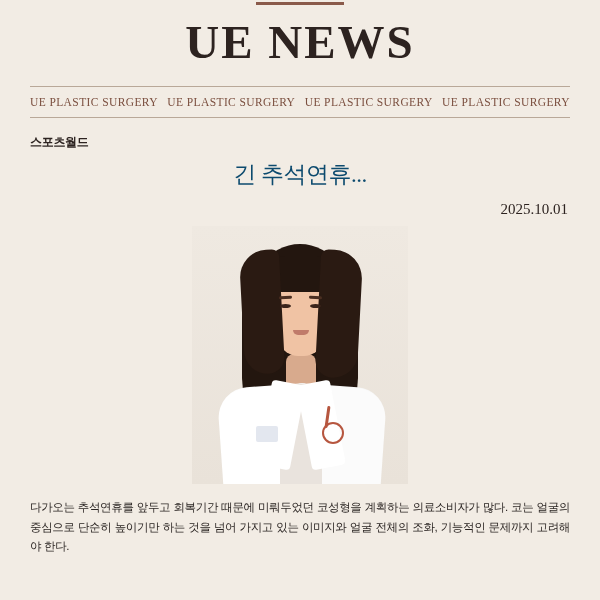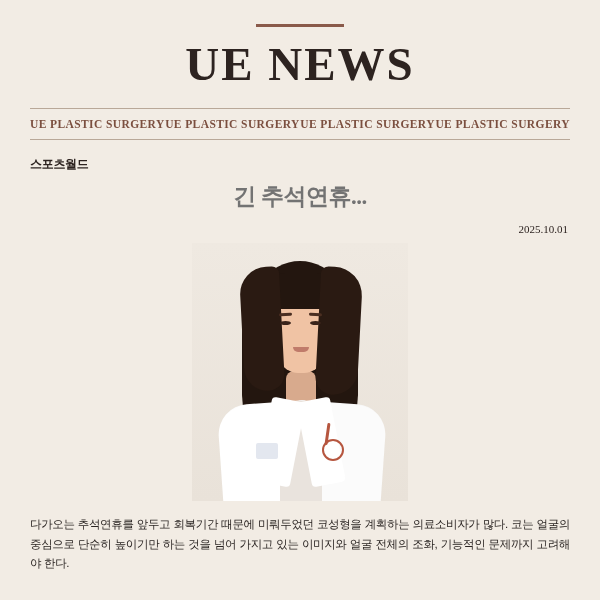--- a/index.html
+++ b/index.html
@@ -14,21 +14,21 @@
     overflow: hidden;
   }
   .page {
     position: relative;
     width: 600px;
     height: 600px;
     background: #f2ece4;
     box-sizing: border-box;
   }
   .masthead {
-    padding-top: 24px;
+    padding-top: 2px;
     text-align: center;
   }
   .brand-rule-top {
     width: 88px;
     height: 3px;
     background: #8a5a4a;
     margin: 0 auto 14px auto;
   }
   .brand-title {
     font-family: "Liberation Serif", serif;
@@ -45,21 +45,20 @@
     background: #b9a898;
     margin: 20px auto 0 auto;
   }
   .nav-strip {
     width: 540px;
     margin: 0 auto;
     display: flex;
     justify-content: space-between;
     align-items: center;
     padding: 9px 0 9px 0;
-    font-weight: bold;
   }
   .nav-item {
     font-family: "Liberation Serif", serif;
     font-size: 11.5px;
     letter-spacing: 0.4px;
     color: #7b4f3f;
     white-space: nowrap;
   }
   .brand-rule-bottom {
     width: 540px;
@@ -74,30 +73,30 @@
     color: #2d2320;
     margin: 16px 0 8px 30px;
     letter-spacing: -0.3px;
   }
   .headline {
     text-align: center;
     margin: 8px 30px 0 30px;
   }
   .headline-line {
     font-family: "Liberation Serif", serif;
-    font-weight: bold;
+    font-weight: normal;
     font-size: 23px;
-    color: #737373;
+    color: #0c4a6e;
     line-height: 1.38;
     letter-spacing: -0.5px;
   }
   .date {
     text-align: right;
     font-family: "Liberation Serif", serif;
-    font-size: 11px;
+    font-size: 15px;
     color: #2d2320;
     margin: 10px 32px 0 0;
   }
   .photo-wrap {
     margin: 8px auto 0 auto;
     width: 216px;
     height: 258px;
     position: relative;
     overflow: hidden;
   }

